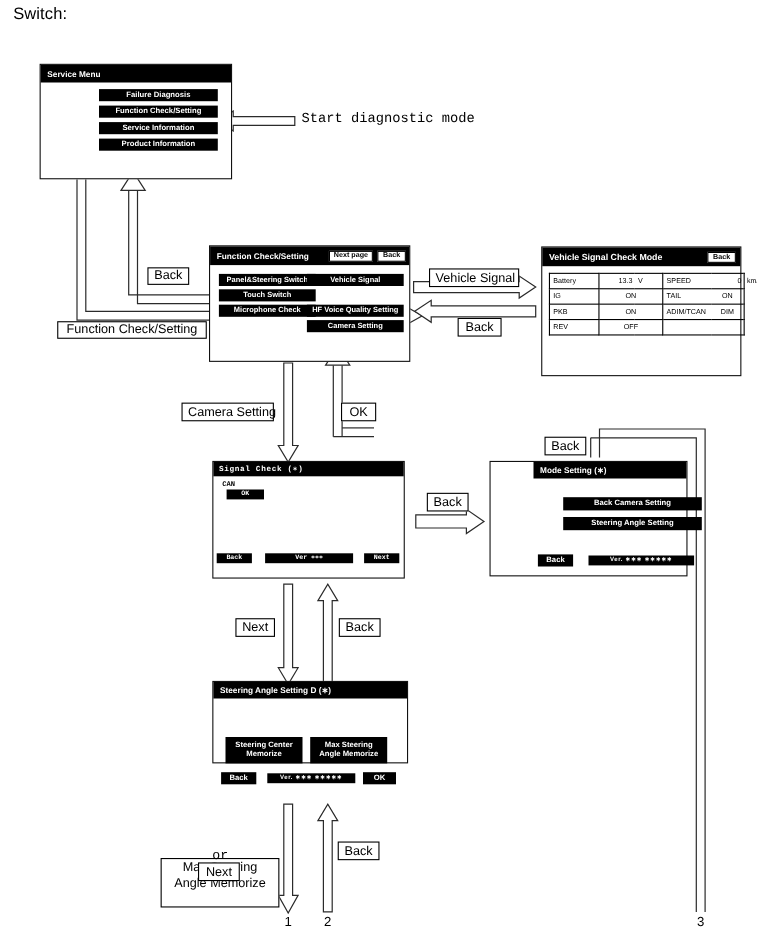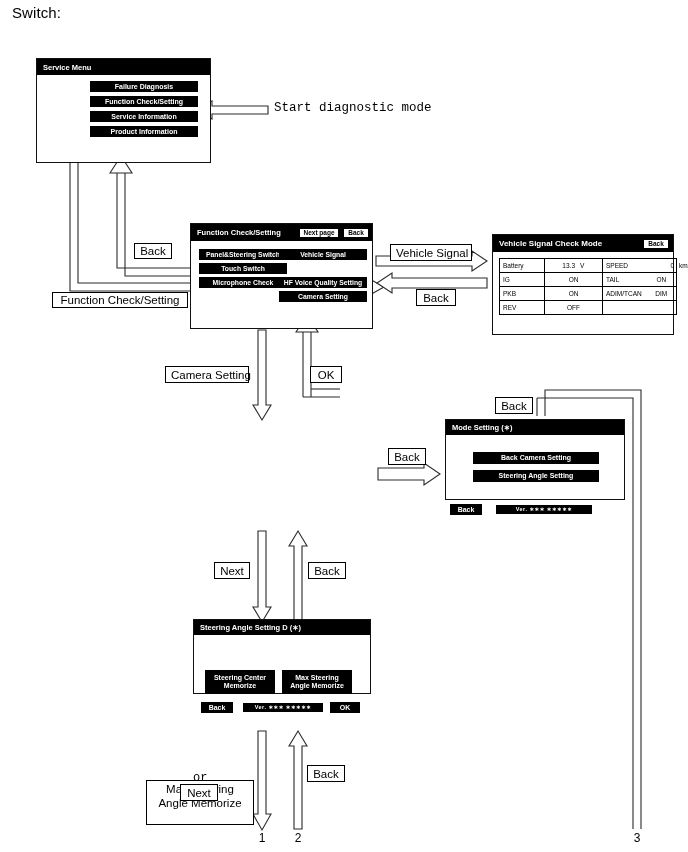--- a/index.html
+++ b/index.html
@@ -134,21 +134,21 @@
       <div class="btn-black" style="position:absolute;left:8px;top:8px;width:88px;height:11px;font-size:6.8px;">Panel&amp;Steering Switch</div>
       <div class="btn-black" style="position:absolute;left:8px;top:22px;width:88px;height:11px;font-size:6.8px;">Touch Switch</div>
       <div class="btn-black" style="position:absolute;left:8px;top:36px;width:88px;height:11px;font-size:6.8px;">Microphone Check</div>
 
       <div class="btn-black" style="position:absolute;left:88px;top:8px;width:88px;height:11px;font-size:6.8px;">Vehicle Signal</div>
       <div class="btn-black" style="position:absolute;left:88px;top:36px;width:88px;height:11px;font-size:6.8px;">HF Voice Quality Setting</div>
       <div class="btn-black" style="position:absolute;left:88px;top:50px;width:88px;height:11px;font-size:6.8px;">Camera Setting</div>
     </div>
   </div>
 
-  <div class="abs screen" style="left:492px;top:234px;width:182px;height:101px;">
+  <div class="abs screen" style="left:492px;top:224px;width:182px;height:118px;">
     <div class="screen-title" style="height:17px;padding:0 4px 0 6px;font-size:8px;">
       <span class="t">Vehicle Signal Check Mode</span>
       <span class="btn-white" style="width:26px;height:10px;font-size:6.5px;">Back</span>
     </div>
     <div class="screen-body" style="height:74px;padding:6px;">
       <table style="border-collapse:collapse;width:170px;font-size:6.5px;table-layout:fixed;">
         <tbody>
           <tr>
             <td style="border:1px solid #000;height:13px;padding:0 3px;width:38px;">Battery</td>
             <td style="border-top:1px solid #000;border-bottom:1px solid #000;height:13px;text-align:right;padding:0 2px;width:28px;">13.3</td>
@@ -172,22 +172,35 @@
           <tr>
             <td style="border:1px solid #000;border-top:none;height:13px;padding:0 3px;">REV</td>
             <td colspan="2" style="border-bottom:1px solid #000;border-right:1px solid #000;height:13px;text-align:center;padding:0 2px;">OFF</td>
             <td colspan="3" style="border-bottom:1px solid #000;border-right:1px solid #000;height:13px;padding:0 3px;"></td>
           </tr>
         </tbody>
       </table>
     </div>
   </div>
 
-
-  <div class="abs screen" style="left:445px;top:419px;width:180px;height:81px;">
+  <div class="abs screen" style="left:193px;top:419px;width:175px;height:107px;">
+    <div class="screen-title" style="height:13px;padding:0 5px;font-size:7px;font-family:'Liberation Mono',monospace;letter-spacing:.6px;">
+      <span class="t">Signal Check (∗)</span>
+    </div>
+    <div class="screen-body" style="height:92px;">
+      <div class="abs" style="left:8px;top:4px;font-size:6.5px;font-weight:bold;font-family:'Liberation Mono',monospace;">CAN</div>
+      <div class="btn-black" style="position:absolute;left:12px;top:12px;width:34px;height:9px;font-size:6px;font-family:'Liberation Mono',monospace;">OK</div>
+
+      <div class="btn-black" style="position:absolute;left:3px;top:70px;width:32px;height:9px;font-size:6px;font-family:'Liberation Mono',monospace;">Back</div>
+      <div class="btn-black" style="position:absolute;left:47px;top:70px;width:80px;height:9px;font-size:6px;font-family:'Liberation Mono',monospace;">Ver ∗∗∗</div>
+      <div class="btn-black" style="position:absolute;left:137px;top:70px;width:32px;height:9px;font-size:6px;font-family:'Liberation Mono',monospace;">Next</div>
+    </div>
+  </div>
+
+  <div class="abs screen" style="left:445px;top:419px;width:180px;height:105px;padding-left:39px;">
     <div class="screen-title" style="height:15px;padding:0 6px;font-size:7.5px;">
       <span class="t">Mode Setting (∗)</span>
     </div>
     <div class="screen-body" style="height:90px;">
       <div class="btn-black" style="position:absolute;left:27px;top:17px;width:126px;height:12px;font-size:7px;">Back Camera Setting</div>
       <div class="btn-black" style="position:absolute;left:27px;top:35px;width:126px;height:12px;font-size:7px;">Steering Angle Setting</div>
 
       <div class="btn-black" style="position:absolute;left:4px;top:69px;width:32px;height:11px;font-size:7px;">Back</div>
       <div class="btn-black" style="position:absolute;left:50px;top:70px;width:96px;height:9px;font-size:5.5px;letter-spacing:.5px;">Ver. ∗∗∗ ∗∗∗∗∗</div>
     </div>

